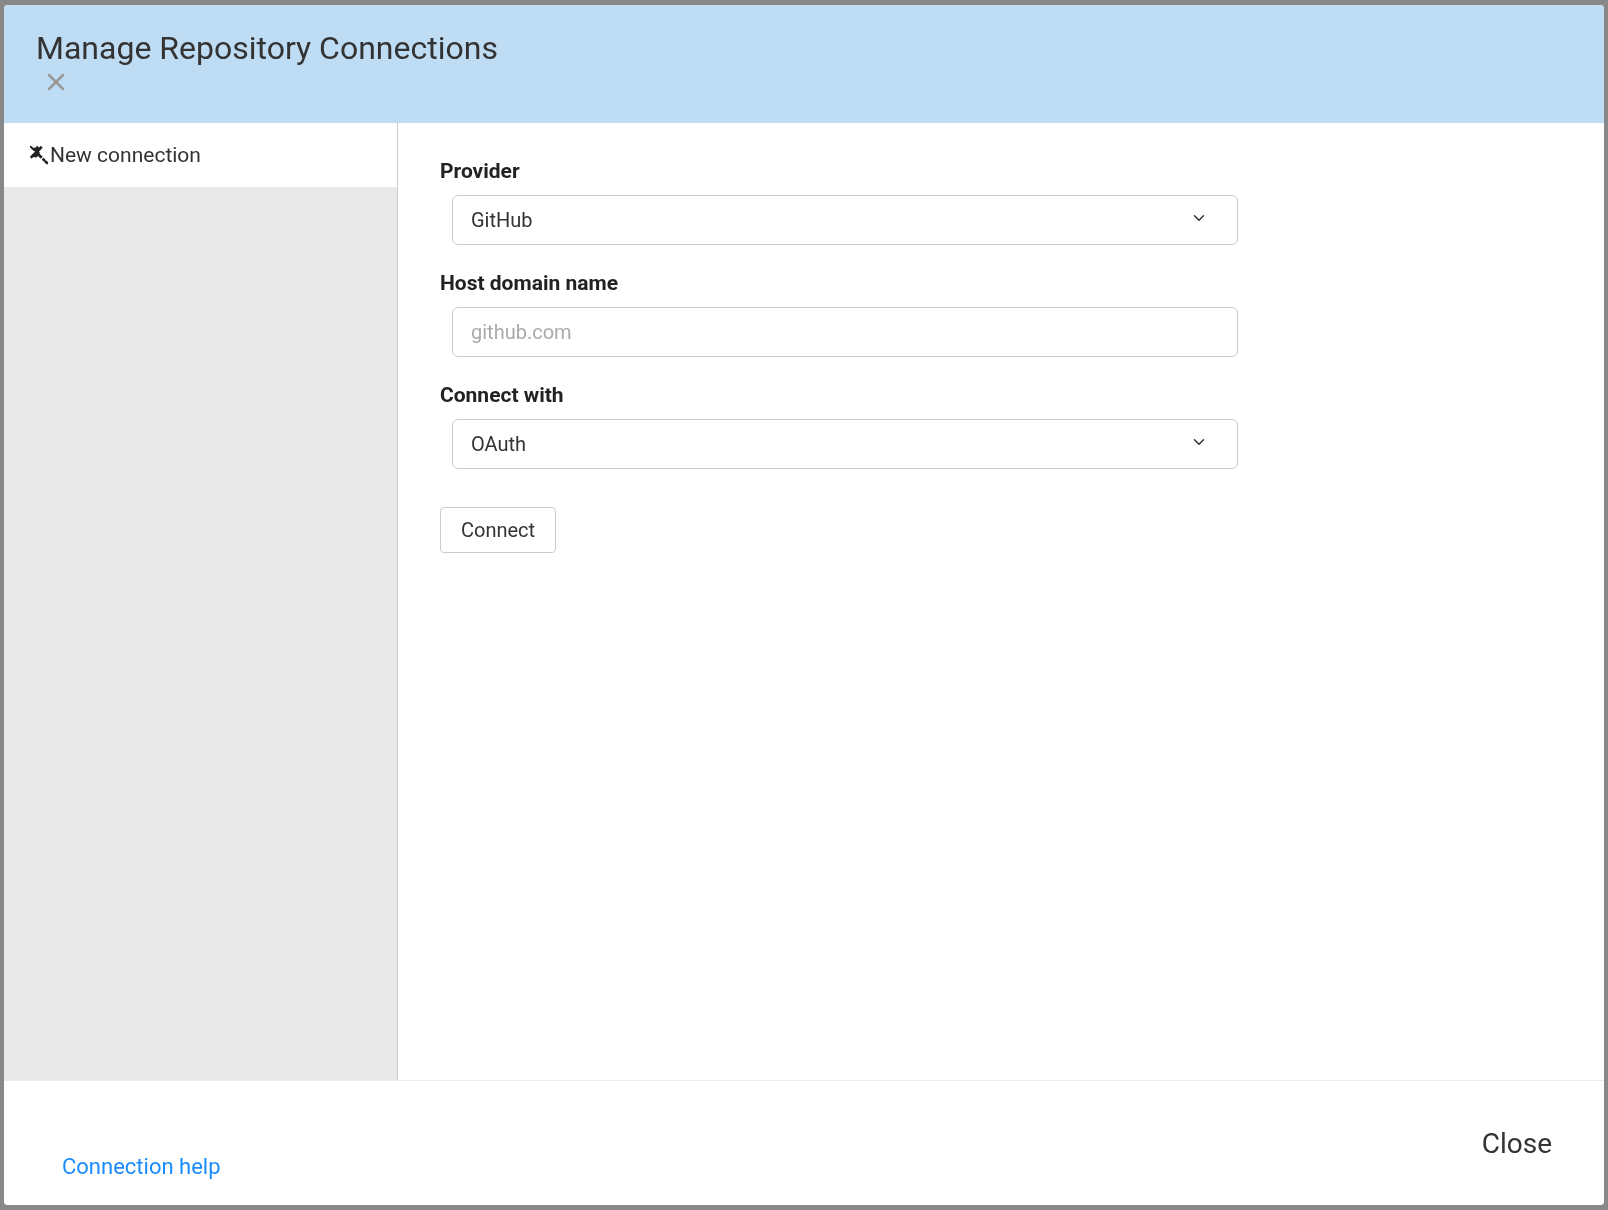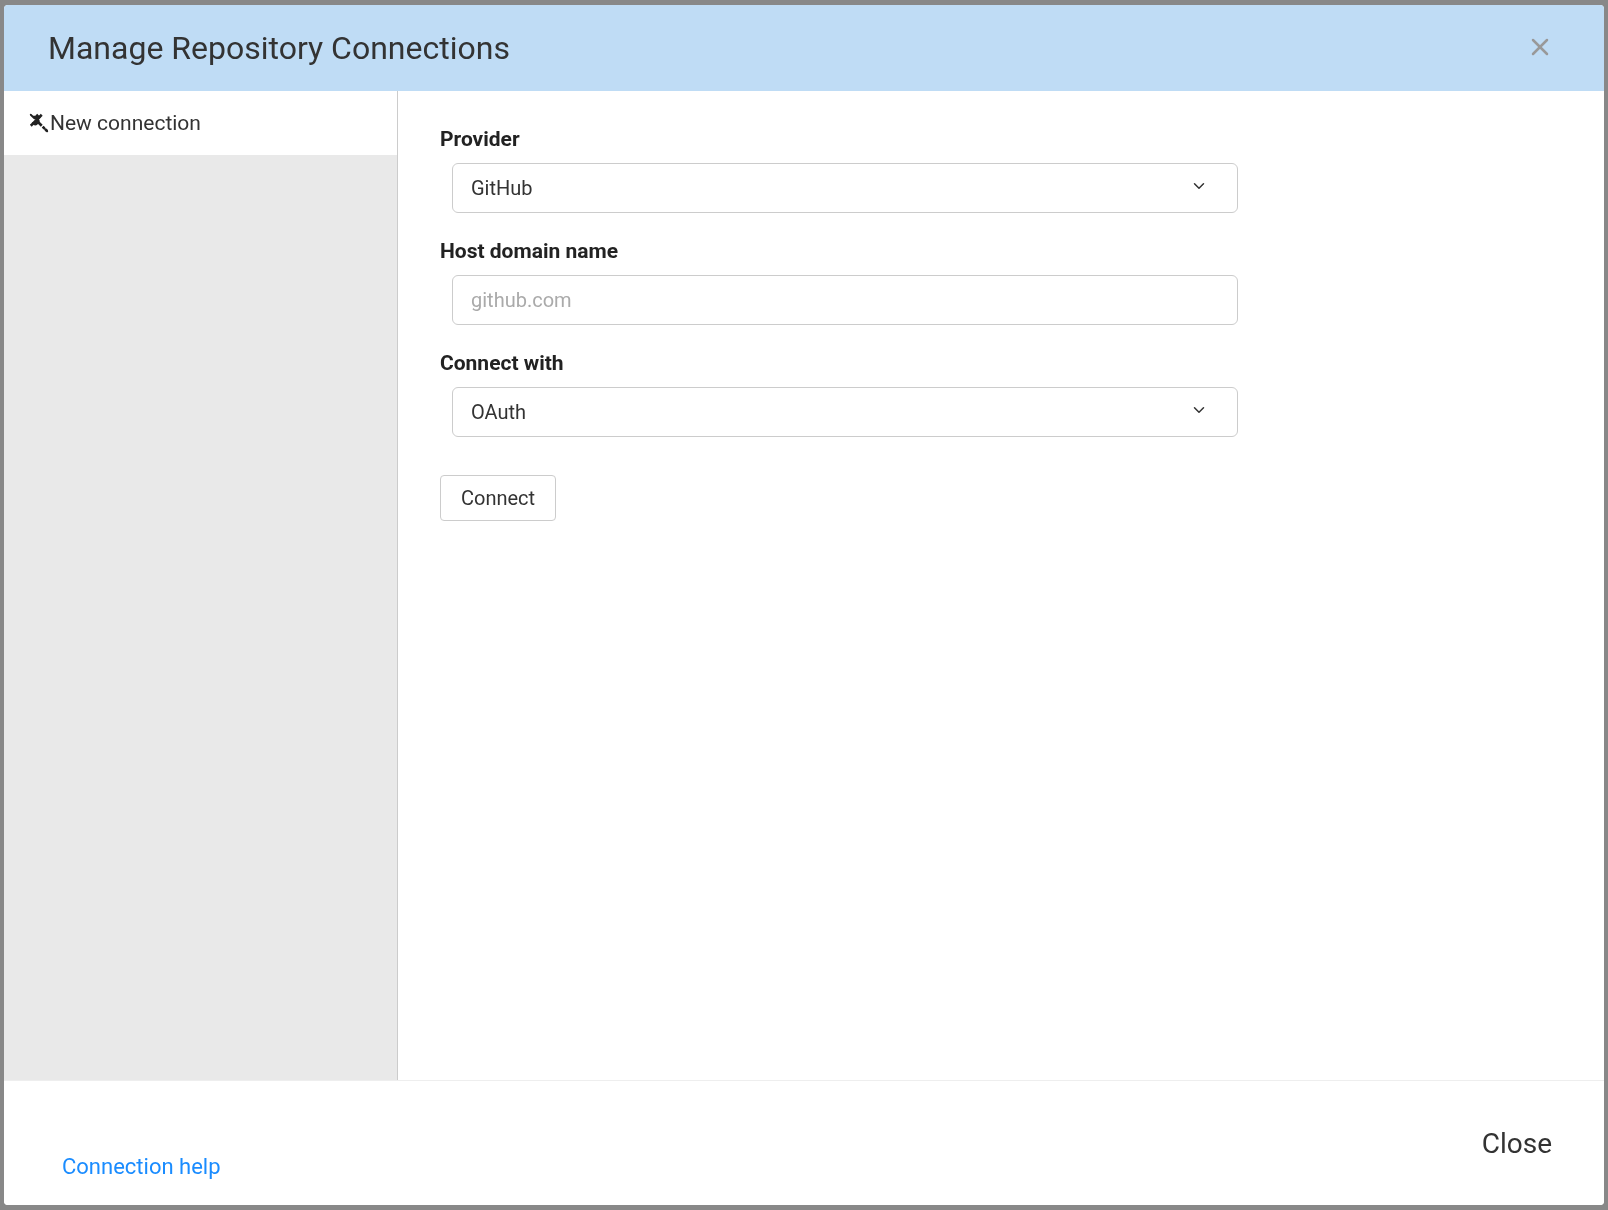--- a/index.html
+++ b/index.html
@@ -22,24 +22,25 @@
       max-width: 1600px;
       height: 1200px;
       border-radius: 4px;
       display: flex;
       flex-direction: column;
       overflow: hidden;
       box-shadow: 0 0 0 3px #888;
     }
     .modal-header {
       background: #bfdcf5;
-      padding: 24px 44px;
-      display: flex;
-      align-items: center;
+      padding: 24px 32px;
+      display: flex;
+      align-items: flex-start;
       justify-content: space-between;
+      flex-direction: column;
     }
     .modal-title {
       font-size: 32px;
       font-weight: 400;
       color: #333;
     }
     .close-x {
       font-size: 32px;
       color: #999;
       cursor: pointer;

